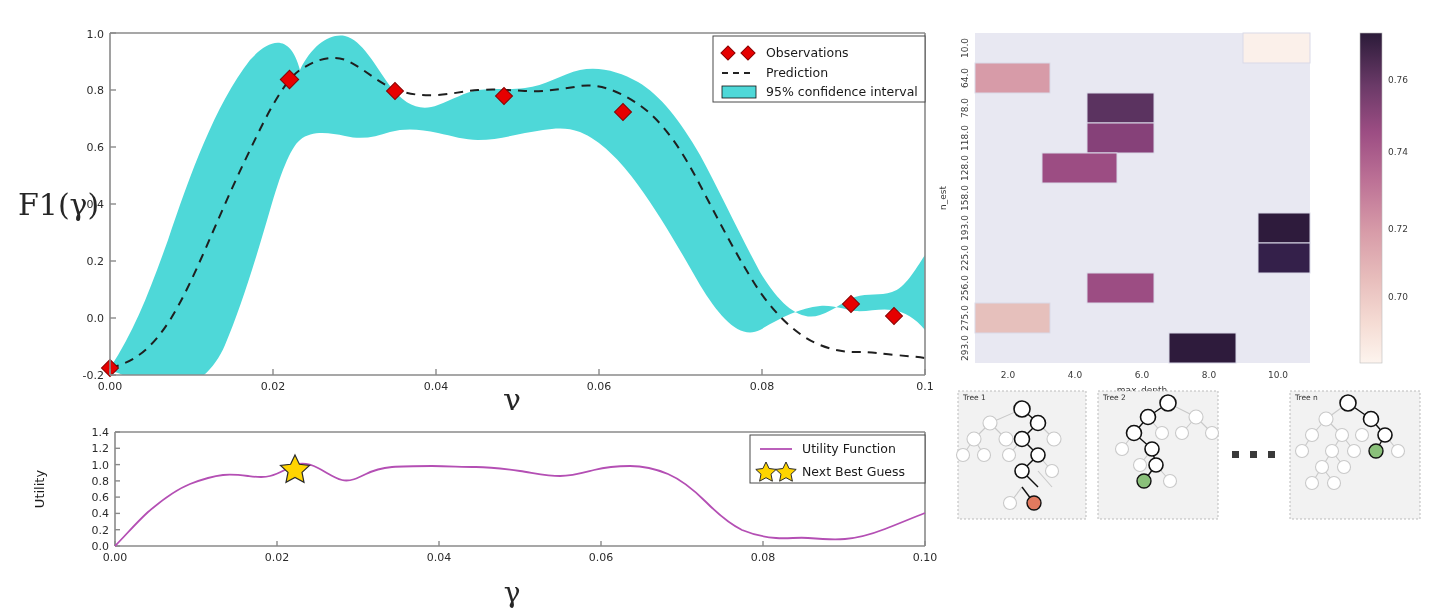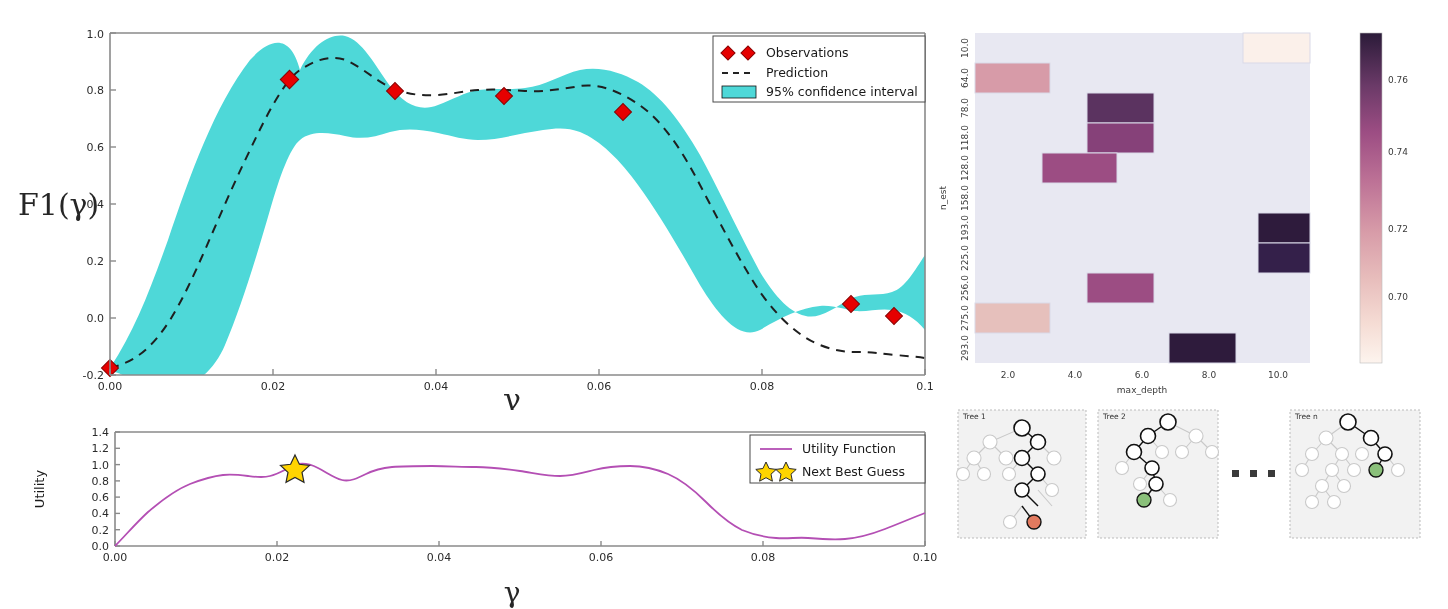--- a/index.html
+++ b/index.html
@@ -256,21 +256,21 @@
     <g>
       <rect x="430" y="33" width="22" height="330" fill="url(#cbgrad)" stroke="#bbb" stroke-width="0.6"></rect>
       <text class="ticksm" x="458" y="83">0.76</text>
       <text class="ticksm" x="458" y="155">0.74</text>
       <text class="ticksm" x="458" y="232">0.72</text>
       <text class="ticksm" x="458" y="300">0.70</text>
     </g>
   </svg>
 </div>
 
-<div class="panel" style="left:930px;top:396px;width:518px;height:209px;text-align:center;">
+<div class="panel" style="left:930px;top:377px;width:518px;height:209px;text-align:center;">
   <svg width="518" height="209" viewBox="0 0 518 209">
 
     <g>
       <rect class="treebox" x="28" y="14" width="128" height="128"></rect>
       <text class="treelbl" x="33" y="23">Tree 1</text>
       <g class="edgeg">
         <path d="M92,32 L60,46"></path>
           <path d="M60,46 L44,62"></path>
           <path d="M60,46 L76,62"></path>
         <path d="M44,62 L33,78"></path>

